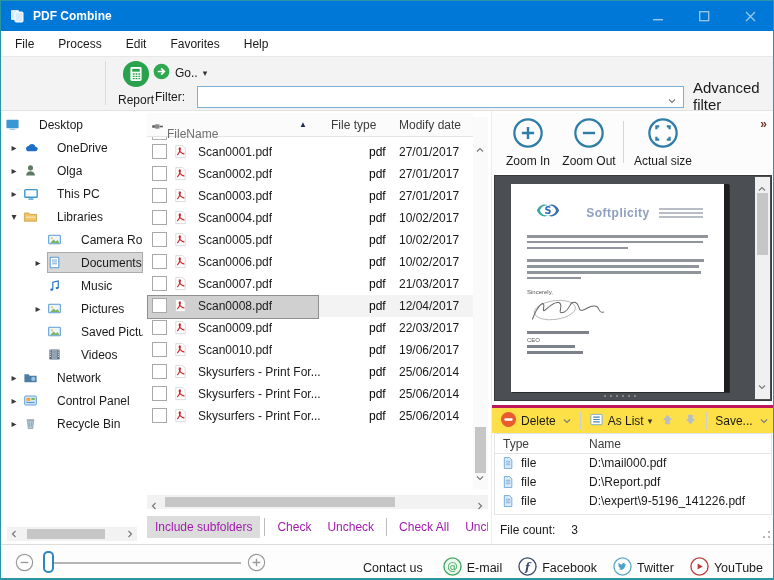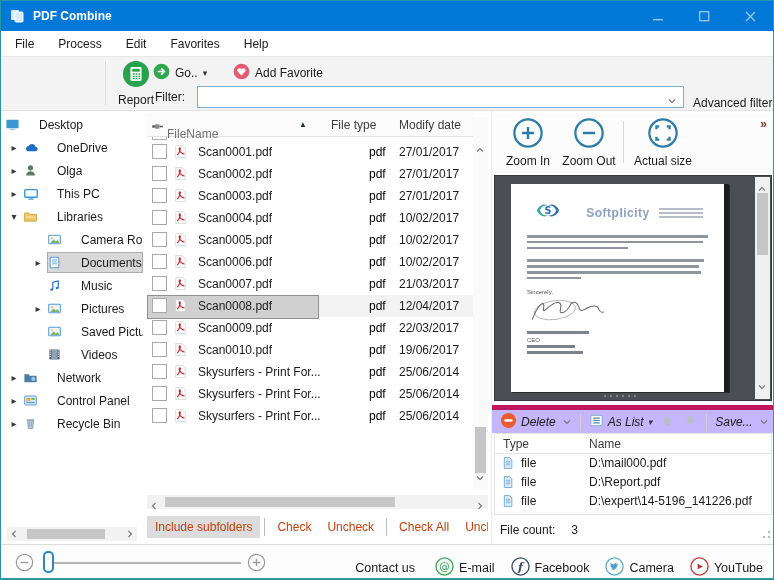--- a/index.html
+++ b/index.html
@@ -24,21 +24,21 @@
   .tb-combine { position:absolute; left:6px; top:3px; width:96px; text-align:center; }
   .tb-combine .lbl, .tb-report .lbl { font-size:12px; color:#1a1a1a; margin-top:1px; }
   .tb-sep { position:absolute; left:104px; top:4px; width:1px; height:44px; background:#dcdcdc; }
   .tb-report { position:absolute; left:112px; top:3px; width:46px; text-align:center; }
   .tb-go { position:absolute; left:152px; top:6px; display:flex; align-items:center; gap:5px; font-size:12px; color:#1a1a1a; }
   .tb-go .dd { font-size:9px; color:#333; }
   .tb-fav { position:absolute; left:232px; top:6px; display:flex; align-items:center; gap:5px; font-size:12px; color:#1a1a1a; }
   .tb-filter-label { position:absolute; left:154px; top:33px; font-size:12px; color:#1a1a1a; }
   .tb-filter { position:absolute; left:196px; top:29px; width:487px; height:22px; border:1px solid #7ab0d4; background:#fff; font-size:12px; padding:0 20px 0 5px; font-family:"Liberation Sans", sans-serif; }
   .tb-filter-chev { position:absolute; left:666px; top:35px; }
-  .tb-advfilter { position:absolute; left:692px; top:39px; font-size:12px; color:#1a1a1a; }
+  .tb-advfilter { position:absolute; left:692px; top:22px; font-size:15px; color:#1a1a1a; }
 
   
   .main { position:absolute; left:0; top:110px; width:100%; height:433px; background:#fff; }
 
   
   .tree { position:absolute; left:4px; top:2px; width:138px; height:412px; overflow:hidden; }
   .ti { position:relative; height:23px; display:flex; align-items:center; white-space:nowrap; font-size:12px; color:#1a1a1a; }
   .ti .arr { width:18px; text-align:center; color:#3a3a3a; font-size:10px; flex:0 0 18px; z-index:1; }
   .ti .ic { width:18px; flex:0 0 18px; display:flex; align-items:center; z-index:1; }
   .ti .tl { margin-left:16px; z-index:1; overflow:hidden; }
@@ -70,21 +70,21 @@
   .fr.sel::before { content:''; position:absolute; left:0; top:0; width:170px; height:22px; background:#d0d0d0; border:1px solid #8f8f8f; }
   .fl-vscroll { position:absolute; left:326px; top:4px; width:15px; height:372px; background:#fafafa; }
   .fl-vscroll .up { position:absolute; top:24px; left:2px; }
   .fl-vscroll .dn { position:absolute; bottom:2px; left:2px; }
   .fl-vscroll .thumb { position:absolute; left:2px; top:310px; width:11px; height:46px; background:#c6c6c6; }
   .fl-hscroll { position:absolute; left:0; top:382px; width:341px; height:14px; background:#f2f2f2; }
   .fl-hscroll .lt { position:absolute; left:2px; top:2px; }
   .fl-hscroll .rt { position:absolute; left:328px; top:2px; }
   .fl-hscroll .thumb { position:absolute; left:18px; top:2px; width:230px; height:10px; background:#c6c6c6; }
   .fl-actions { position:absolute; left:0; top:400px; width:341px; height:28px; display:flex; align-items:center; overflow:hidden; white-space:nowrap; }
-  .act-btn { font-size:12px; color:#c2410c; padding:4px 8px; flex:0 0 auto; }
+  .act-btn { font-size:12px; color:#a21caf; padding:4px 8px; flex:0 0 auto; }
   .act-btn.hl { background:#dcdcdc; }
   .act-sep { width:1px; height:18px; background:#bdbdbd; margin:0 4px; flex:0 0 auto; }
 
   
   .rightpanel { position:absolute; left:490px; top:0; width:282px; height:433px; border-left:1px solid #ededed; }
   .pv-toolbar { position:absolute; left:0; top:2px; width:100%; height:60px; background:#fcfcfc; }
   .zbtn { position:absolute; top:4px; display:flex; flex-direction:column; align-items:center; gap:2px; font-size:12px; color:#1a1a1a; }
   .zbtn.zin { left:8px; width:56px; }
   .zbtn.zout { left:66px; width:62px; }
   .pv-sep { position:absolute; left:131px; top:8px; width:1px; height:42px; background:#d6d6d6; }
@@ -102,21 +102,21 @@
   .pg-sig { margin:0 0 0 14px; }
   .pg-lines { margin:0 16px; }
   .pg-lines .bar { background:#7d828a; }
   .pg-ceo { margin:3px 0 2px 16px; font-size:6px; color:#555; }
   .pv-vscroll { position:absolute; right:1px; top:1px; width:15px; height:222px; background:#f0f0f0; }
   .pv-vscroll .up { position:absolute; top:3px; left:2px; }
   .pv-vscroll .dn { position:absolute; bottom:3px; left:2px; }
   .pv-vscroll .thumb { position:absolute; left:2px; top:16px; width:11px; height:62px; background:#c6c6c6; }
   .pv-grip { position:absolute; left:108px; bottom:-2px; }
 
-  .out-toolbar { position:absolute; left:0; top:294px; width:100%; height:28px; background:#c4b5fd; border-top:5px solid #be185d; display:flex; align-items:center; font-size:12px; color:#1a1a1a;font-style:italic; }
+  .out-toolbar { position:absolute; left:0; top:294px; width:100%; height:28px; background:#fde047; border-top:3px solid #be185d; display:flex; align-items:center; font-size:12px; color:#1a1a1a; }
   .ot-item { display:flex; align-items:center; gap:4px; margin-left:8px; }
   .ot-sep { width:1px; height:18px; background:#cfcfcf; margin-left:8px; }
   .ot-chev { margin-left:2px; display:flex; }
   .ot-dd { font-size:9px; color:#333; }
   .out-table { position:absolute; left:2px; top:322px; width:278px; height:82px; border:1px solid #e4e4e4; background:#fff; font-size:12px; }
   .out-head { position:relative; height:20px; border-bottom:1px solid #e4e4e4; color:#3c3c3c; }
   .out-head .c1 { position:absolute; left:8px; top:3px; }
   .out-head .c2 { position:absolute; left:94px; top:3px; }
   .orow { position:relative; height:19px; }
   .orow .ic { position:absolute; left:6px; top:2px; }
@@ -188,27 +188,20 @@
           </svg></span>
       <div class="lbl">Report</div>
     </div>
     <div class="tb-go">
       <span><svg viewBox="0 0 18 18" width="17" height="17">
             <circle cx="9" cy="9" r="8.3" fill="#2fa84f"></circle>
             <path d="M5 9h6M8.6 5.8 12 9l-3.4 3.2" stroke="#fff" stroke-width="1.8" fill="none"></path>
           </svg></span>
       <span>Go..</span>
       <span class="dd">▾</span>
-    </div>
-    <div class="tb-fav">
-      <span><svg viewBox="0 0 18 18" width="17" height="17">
-            <circle cx="9" cy="9" r="8.3" fill="#e25b72"></circle>
-            <path d="M9 13.2 5.4 9.6C4.3 8.5 4.3 7 5.4 6.1c1-.9 2.5-.7 3.6.4 1.1-1.1 2.6-1.3 3.6-.4 1.1.9 1.1 2.4 0 3.5z" fill="#fff"></path>
-          </svg></span>
-      <span>Add Favorite</span>
     </div>
     <span class="tb-filter-label">Filter:</span>
     <input class="tb-filter" value="" style="">
     <span class="tb-filter-chev"><svg viewBox="0 0 10 10" width="10" height="10">
           <path d="M2 3.5 5 6.5 8 3.5" stroke="#7a7a7a" fill="none" stroke-width="1.2"></path>
         </svg></span>
     <span class="tb-advfilter">Advanced filter</span>
   </div>
 
   <div class="main">
@@ -701,21 +694,21 @@
                 </svg></span>
      <span class="t">file</span>
      <span class="n">D:\Report.pdf</span>
    </div>
             <div class="orow">
      <span class="ic"><svg viewBox="0 0 16 16" width="14" height="14">
                   <path d="M3.8 1.8h6l2.6 2.6v9.8H3.8z" fill="#ddebf8" stroke="#5b9bd5" stroke-width=".9"></path>
                   <path d="M5.6 6h5M5.6 8h5M5.6 10h5" stroke="#5b9bd5" stroke-width=".8"></path>
                 </svg></span>
      <span class="t">file</span>
-     <span class="n">D:\expert\14-5196_141226.pdf</span>
+     <span class="n">D:\expert\9-5196_141226.pdf</span>
    </div>
           </div>
       </div>
 
       <div class="filecount">
         <span>File count:</span>
         <span>3</span>
       </div>
       <span class="rp-grip"><svg width="9" height="9">
             <circle cx="7" cy="2" r="1" fill="#9aa4aa"></circle>
@@ -751,21 +744,21 @@
                 <circle cx="10" cy="10" r="9" fill="#fff" stroke="#3a4a6b" stroke-width="1.4"></circle>
                 <text x="10" y="14.5" font-size="12" text-anchor="middle" fill="#3a4a6b" font-family="DejaVu Serif, serif" font-style="italic" font-weight="bold">f</text>
               </svg></span>
             <span>Facebook</span>
           </span>
           <span class="sl">
             <span><svg viewBox="0 0 20 20" width="19" height="19">
                 <circle cx="10" cy="10" r="9" fill="#fff" stroke="#5aa7c7" stroke-width="1.4"></circle>
                 <path d="M5.5 13.5c4 1 7.5-1.5 7.3-5.2l1.2-1-1.3.1-.9-.9c-1-.3-2 .2-2.1 1.4-1.5 0-2.9-.8-3.8-1.9-.5 1.2-.2 2.3.7 3l-1.1-.2c.1 1.1.8 1.9 1.9 2.2l-1 .2c.4.8 1.1 1.2 2.1 1.3-.8.6-1.9.9-3 1z" fill="#4aa3c7"></path>
               </svg></span>
-            <span>Camera</span>
+            <span>Twitter</span>
           </span>
           <span class="sl">
             <span><svg viewBox="0 0 20 20" width="19" height="19">
                 <circle cx="10" cy="10" r="9" fill="#fff" stroke="#c03a3a" stroke-width="1.4"></circle>
                 <path d="M8 6.8v6.4L13.4 10z" fill="#c03a3a"></path>
               </svg></span>
             <span>YouTube</span>
           </span>
         </span>
     </div>

